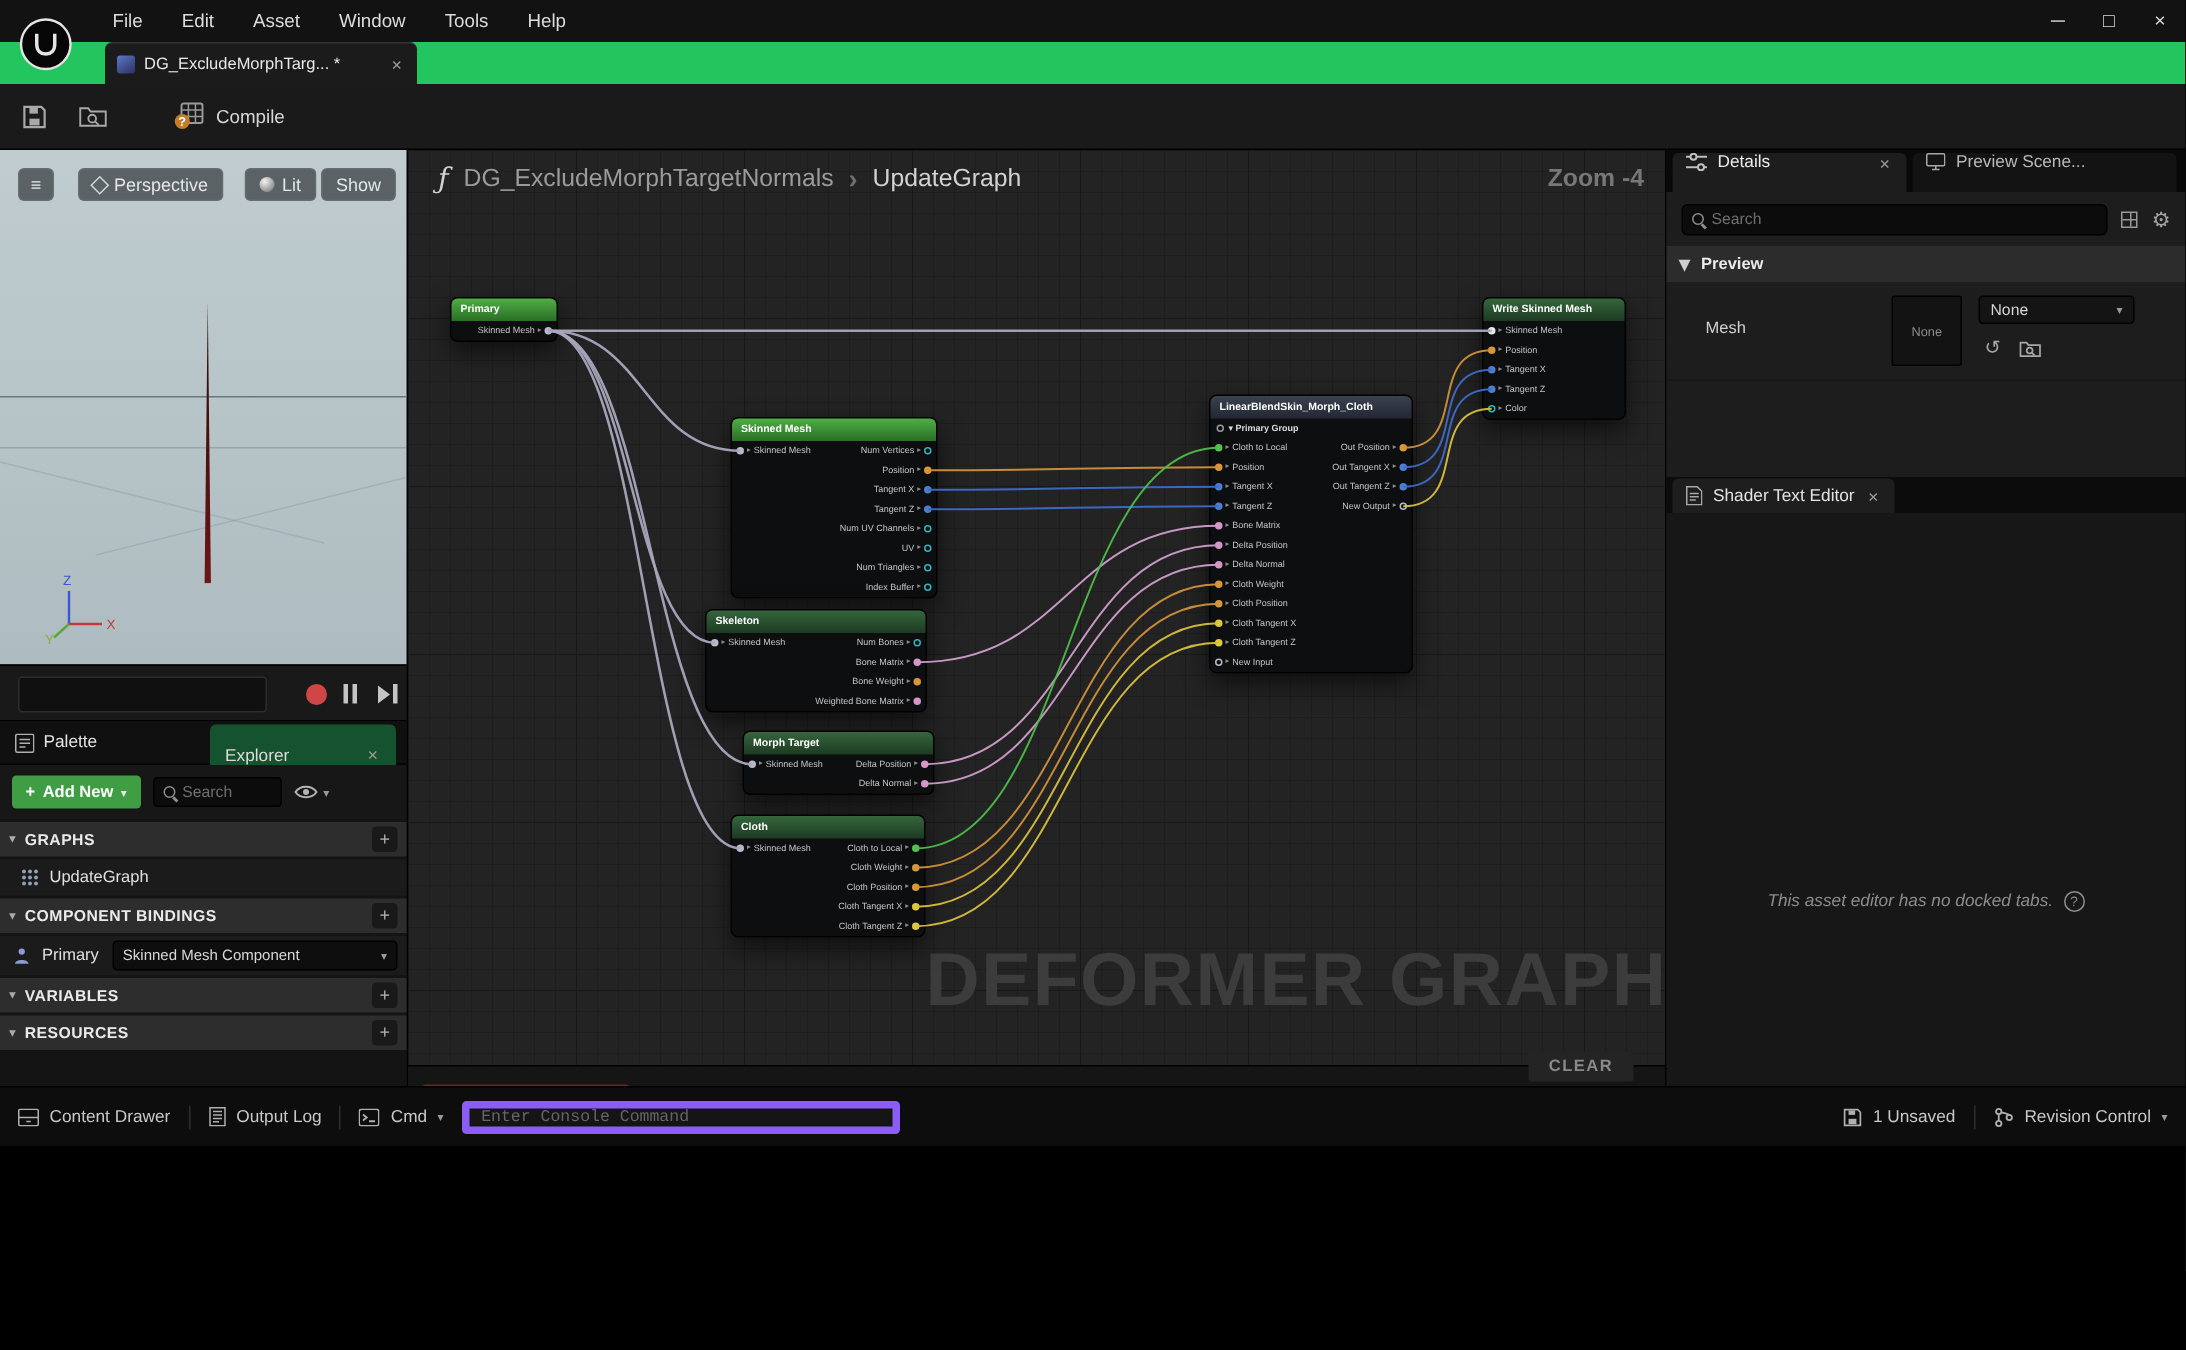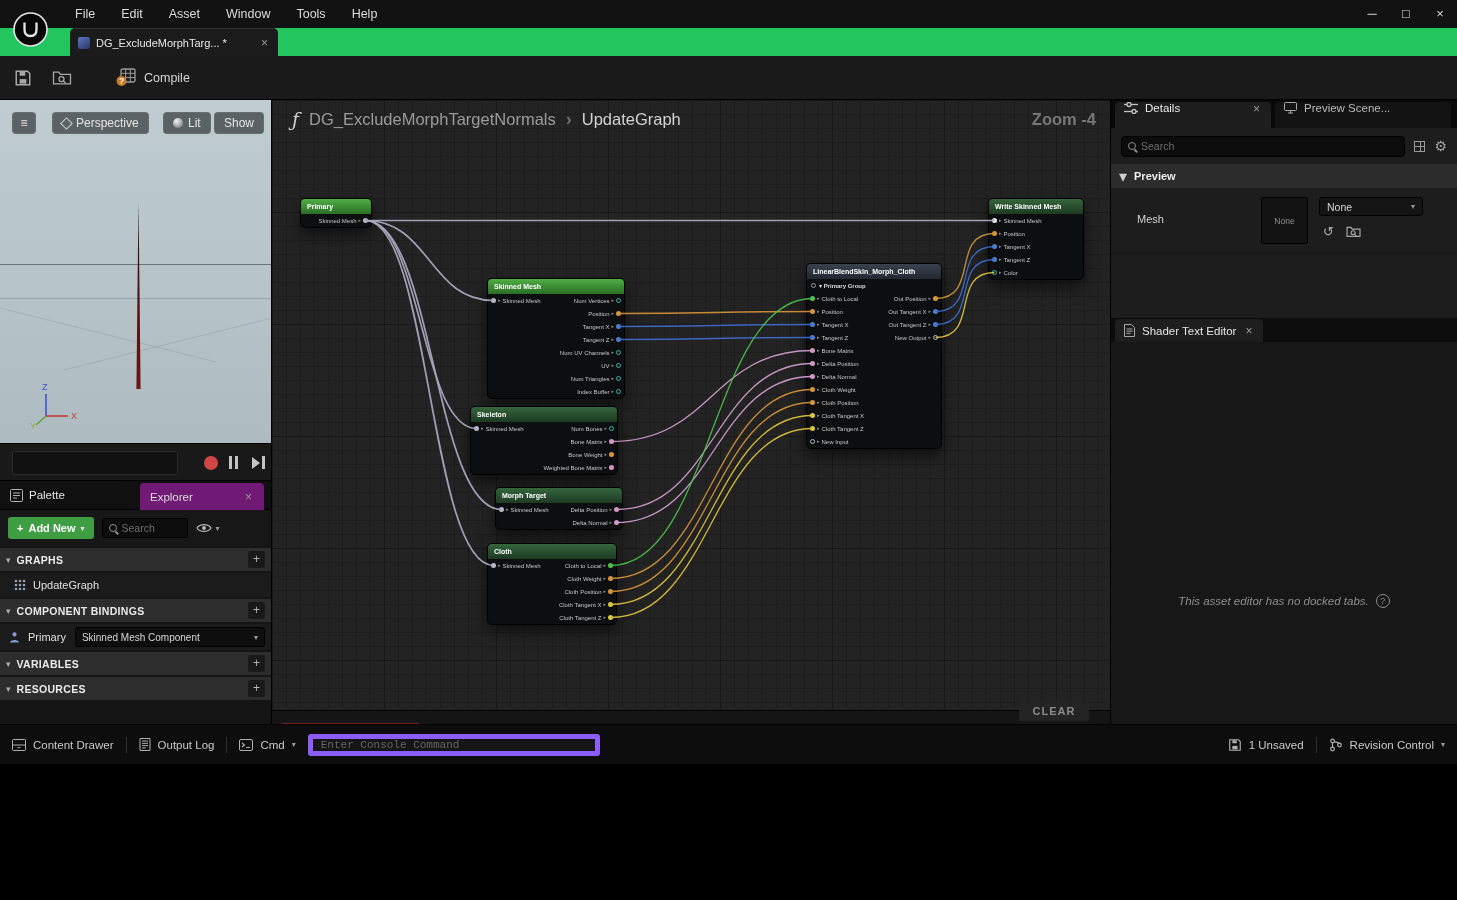--- a/index.html
+++ b/index.html
@@ -45,21 +45,21 @@
   .rec{position:absolute;left:204px;top:12px;width:14px;height:14px;border-radius:50%;background:#d04646}
   .pause{position:absolute;left:229px;top:12px;display:flex;gap:3px}
   .pause i{display:block;width:3px;height:13px;background:#c4c4c4}
   .step{position:absolute;left:252px;top:12px;display:flex;align-items:center;gap:2px}
   .step .tri{width:0;height:0;border-left:8px solid #c4c4c4;border-top:6px solid transparent;border-bottom:6px solid transparent}
   .step .bar{width:2.5px;height:13px;background:#c4c4c4}
 
   .palette{position:absolute;top:381px;left:0;right:0;bottom:0;background:#141414}
   .pal-head{height:29px;background:#101010;display:flex;align-items:center;position:relative;border-bottom:1px solid #000}
   .pal-title{display:flex;align-items:center;gap:6px;padding-left:10px;font-size:11.5px;color:#e4e4e4}
-  .explorer-tab{position:absolute;left:140px;top:2px;width:124px;height:27px;background:#701a75;border-radius:4px 4px 0 0;display:flex;align-items:center;gap:24px;padding:0 10px;font-size:11.5px;color:#dcdcdc}
+  .explorer-tab{position:absolute;left:140px;top:2px;width:124px;height:27px;background:#14532d;border-radius:4px 4px 0 0;display:flex;align-items:flex-end;gap:24px;padding:0 10px;font-size:11.5px;color:#dcdcdc}
   .pal-toolrow{height:36px;display:flex;align-items:center;padding:0 8px;gap:8px;background:#171717}
   .addnew{height:22px;background:#3f9e43;border-radius:3px;display:flex;align-items:center;gap:5px;padding:0 9px;color:#fff;font-size:11px;font-weight:bold}
   .search-box{height:20px;background:#0c0c0c;border:1px solid #000;border-radius:3px;display:flex;align-items:center;gap:5px;padding:0 6px;flex:1}
   .search-box input{background:transparent;border:0;outline:0;color:#c9c9c9;font-size:10.5px;width:100%;font-family:inherit}
   .search-box input::placeholder{color:#6f6f6f}
   .icon-search{width:8px;height:8px;border:1.4px solid #8e8e8e;border-radius:50%;position:relative;flex:none}
   .icon-search::after{content:"";position:absolute;width:4px;height:1.5px;background:#8e8e8e;transform:rotate(45deg);left:5px;top:6.5px}
   .sec{height:23px;background:#2d2d2d;display:flex;align-items:center;padding:0 6px;margin-top:2px;position:relative}
   .sec .tri{color:#aaa;font-size:9px;margin-right:6px}
   .sec .lab{font-size:10.5px;font-weight:bold;color:#eaeaea;letter-spacing:.3px}
@@ -340,20 +340,21 @@
 
     <div class="graph-col">
       <div class="graph-canvas" id="graph-canvas">
         <div class="breadcrumb">
           <span class="bc-f">ƒ</span>
           <span class="bc-root">DG_ExcludeMorphTargetNormals</span>
           <span class="bc-sep">›</span>
           <span class="bc-leaf">UpdateGraph</span>
         </div>
         <div class="zoom-label">Zoom -4</div>
+        <div class="watermark">DEFORMER GRAPH</div>
         <svg id="wires" width="838" height="610">
             <path d="M 93.5 120.5 C 408 120.5, 408 120.5, 722.5 120.5" stroke="#a9a7bd" stroke-width="1.7" fill="none" opacity="0.95"></path>
             <path d="M 93.5 120.5 C 157.5 120.5, 157.5 200.5, 221.5 200.5" stroke="#a9a7bd" stroke-width="1.7" fill="none" opacity="0.95"></path>
             <path d="M 93.5 120.5 C 149 120.5, 149 328.5, 204.5 328.5" stroke="#a9a7bd" stroke-width="1.7" fill="none" opacity="0.95"></path>
             <path d="M 93.5 120.5 C 161.5 120.5, 161.5 409.5, 229.5 409.5" stroke="#a9a7bd" stroke-width="1.7" fill="none" opacity="0.95"></path>
             <path d="M 93.5 120.5 C 157.5 120.5, 157.5 465.5, 221.5 465.5" stroke="#a9a7bd" stroke-width="1.7" fill="none" opacity="0.95"></path>
             <path d="M 346.5 213.5 C 443.5 213.5, 443.5 211.5, 540.5 211.5" stroke="#cf913a" stroke-width="1.3" fill="none" opacity="0.95"></path>
             <path d="M 346.5 226.5 C 443.5 226.5, 443.5 224.5, 540.5 224.5" stroke="#3d6cc9" stroke-width="1.3" fill="none" opacity="0.95"></path>
             <path d="M 346.5 239.5 C 443.5 239.5, 443.5 237.5, 540.5 237.5" stroke="#3d6cc9" stroke-width="1.3" fill="none" opacity="0.95"></path>
             <path d="M 339.5 341.5 C 440 341.5, 440 250.5, 540.5 250.5" stroke="#cf9ecb" stroke-width="1.3" fill="none" opacity="0.95"></path>

